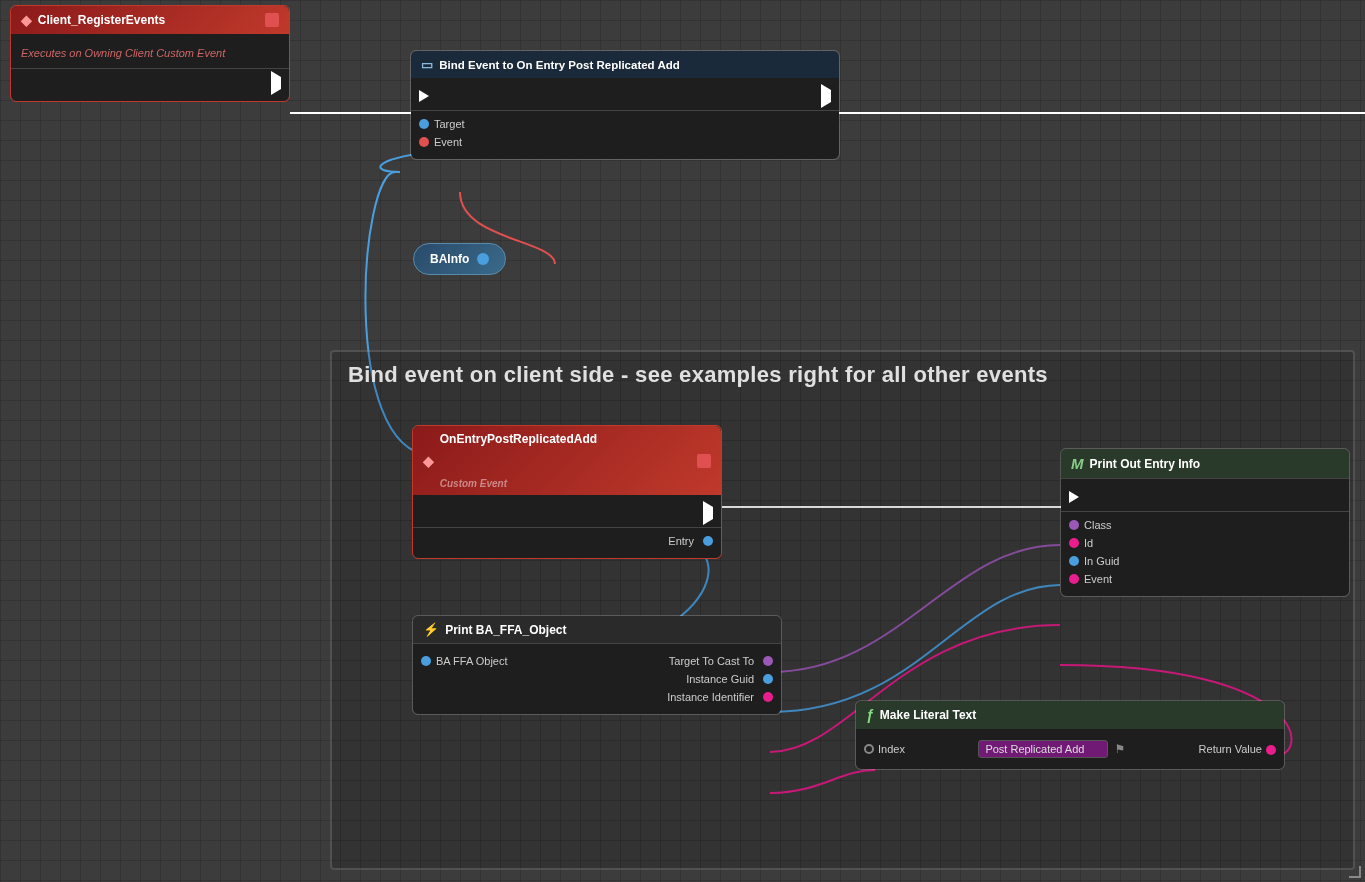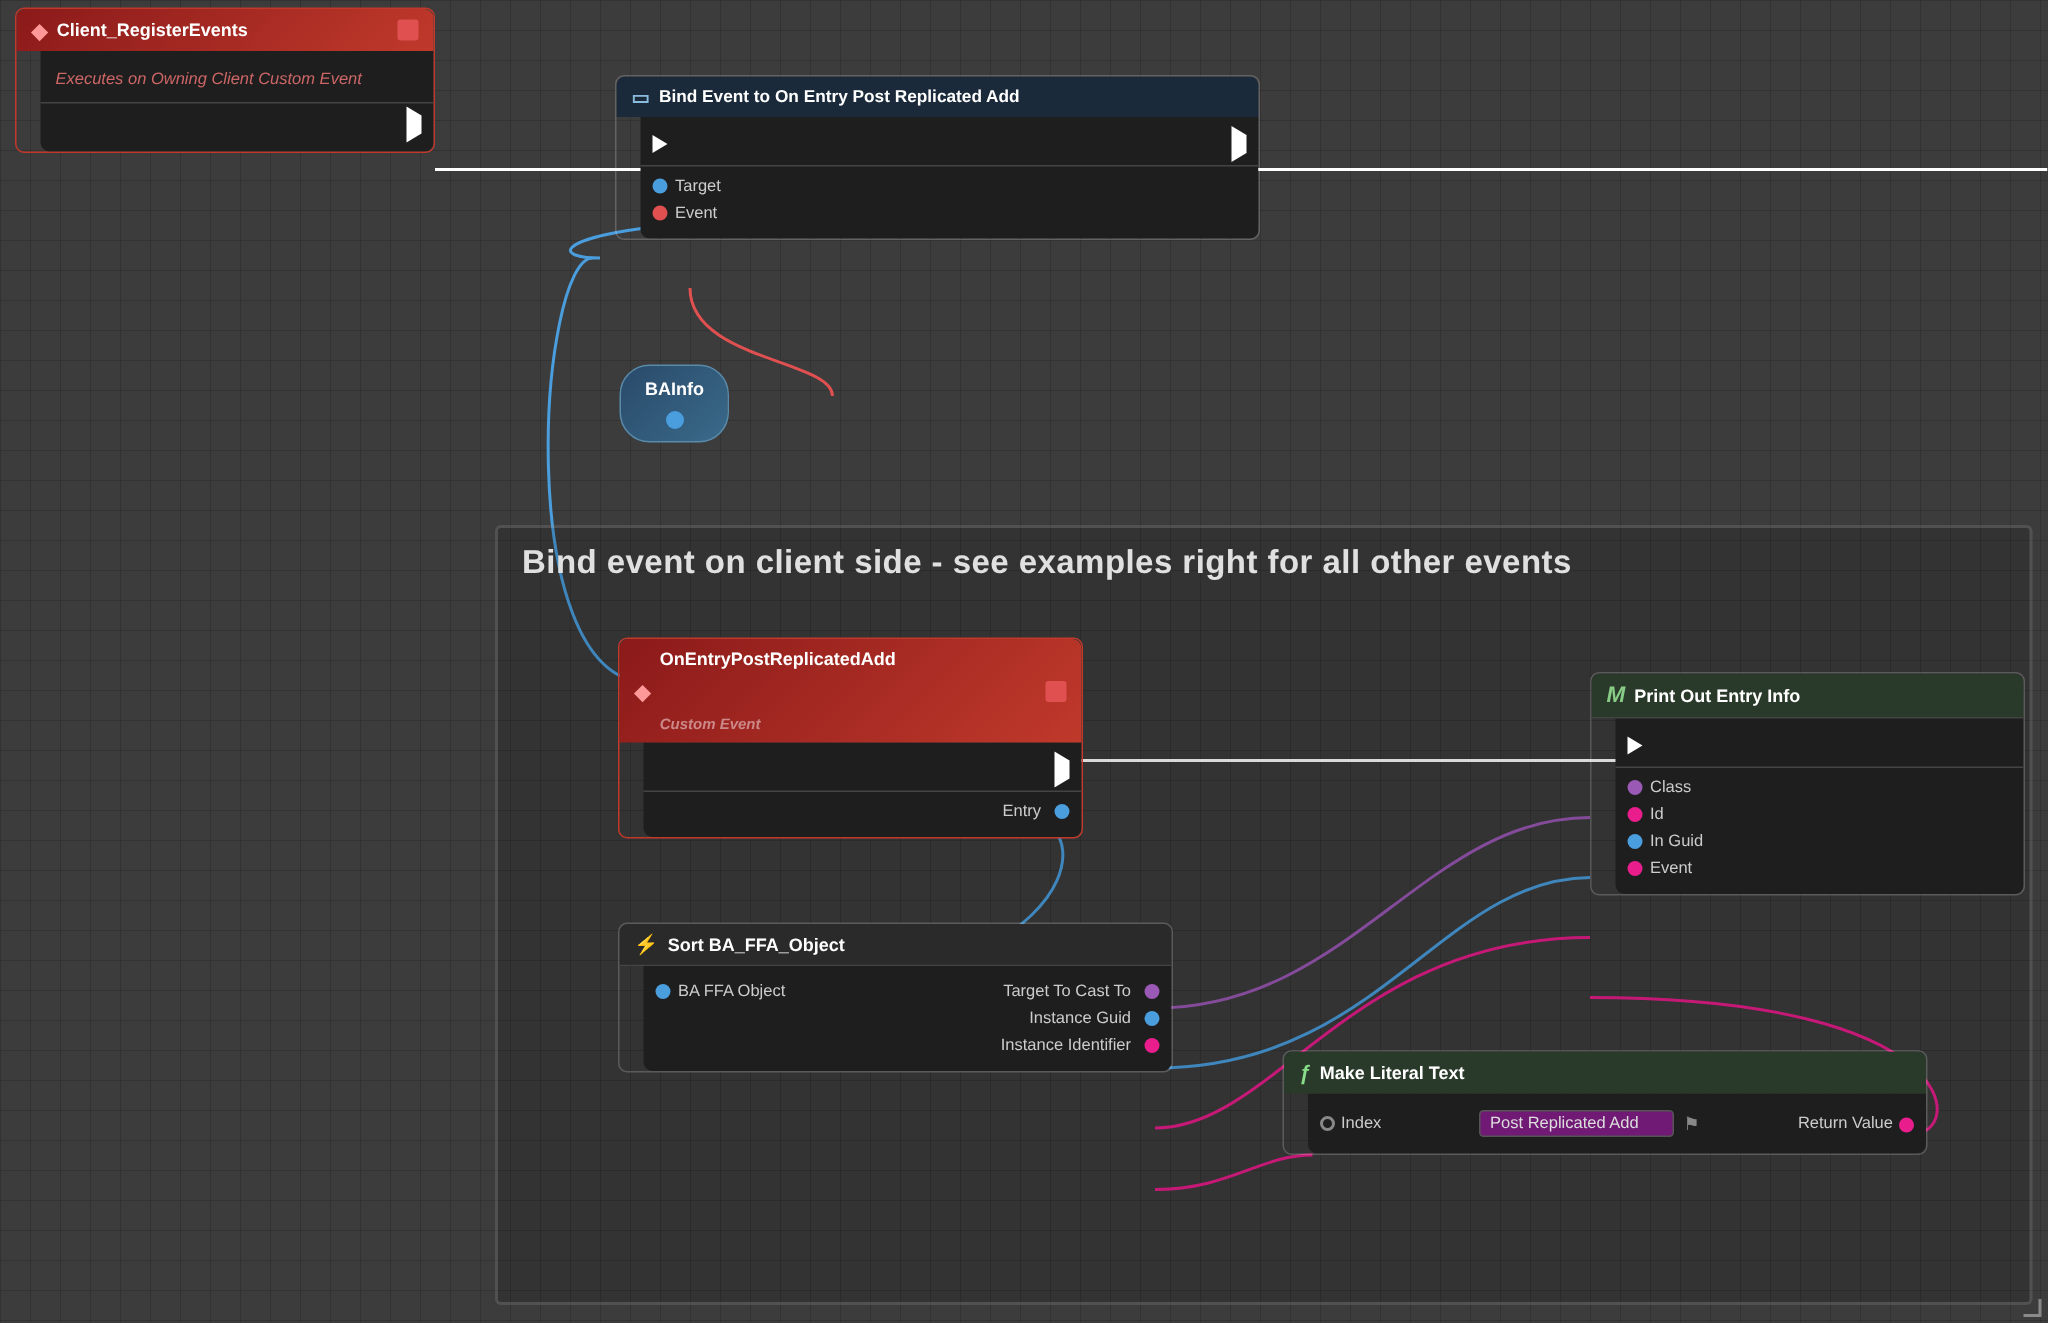--- a/index.html
+++ b/index.html
@@ -57,21 +57,20 @@
       font-weight: 600;
       color: #fff;
       position: relative;
     }
 
     .node-body {
       background: #1e1e1e;
       border-radius: 0 0 6px 6px;
       padding: 8px 0;
       min-height: 20px;
-      margin-left: 16px;
     }
 
     .node-pin-row {
       display: flex;
       align-items: center;
       padding: 3px 8px;
       font-size: 11px;
       color: #ccc;
       gap: 5px;
       position: relative;
@@ -137,21 +136,20 @@
       background: linear-gradient(135deg, #2a4a6a, #3a6a8a);
       border-radius: 20px;
       padding: 8px 16px;
       display: flex;
       align-items: center;
       gap: 8px;
       color: #fff;
       font-size: 12px;
       font-weight: 600;
       border: 1px solid #5a8aaa;
-      flex-direction: column;
     }
 
     
     .node-border {
       border: 1px solid rgba(255,255,255,0.2);
       border-radius: 6px;
       overflow: hidden;
     }
 
     .node-border-red {
@@ -306,21 +304,21 @@
         <span class="pin-dot pin-blue"></span>
       </div>
     </div>
   </div>
 </div>
 
 <div class="bp-node" style="left:412px; top:615px; width:370px;">
   <div class="node-border">
     <div class="node-header" style="background: #2a2a2a; border-bottom: 1px solid #444;">
       <span style="color:#aaa; font-size:13px;">⚡</span>
-      <span style="font-size:12px; font-weight:700;">Sort BA_FFA_Object</span>
+      <span style="font-size:12px; font-weight:700;">Print BA_FFA_Object</span>
     </div>
     <div class="node-body">
 
       <div class="node-pin-row" style="justify-content:space-between;">
         <span class="pin-dot pin-blue"></span>
         <span>BA FFA Object</span>
         <span style="margin-left:auto;"></span>
         <span style="margin-right:4px;">Target To Cast To</span>
         <span class="pin-dot pin-purple"></span>
       </div>

